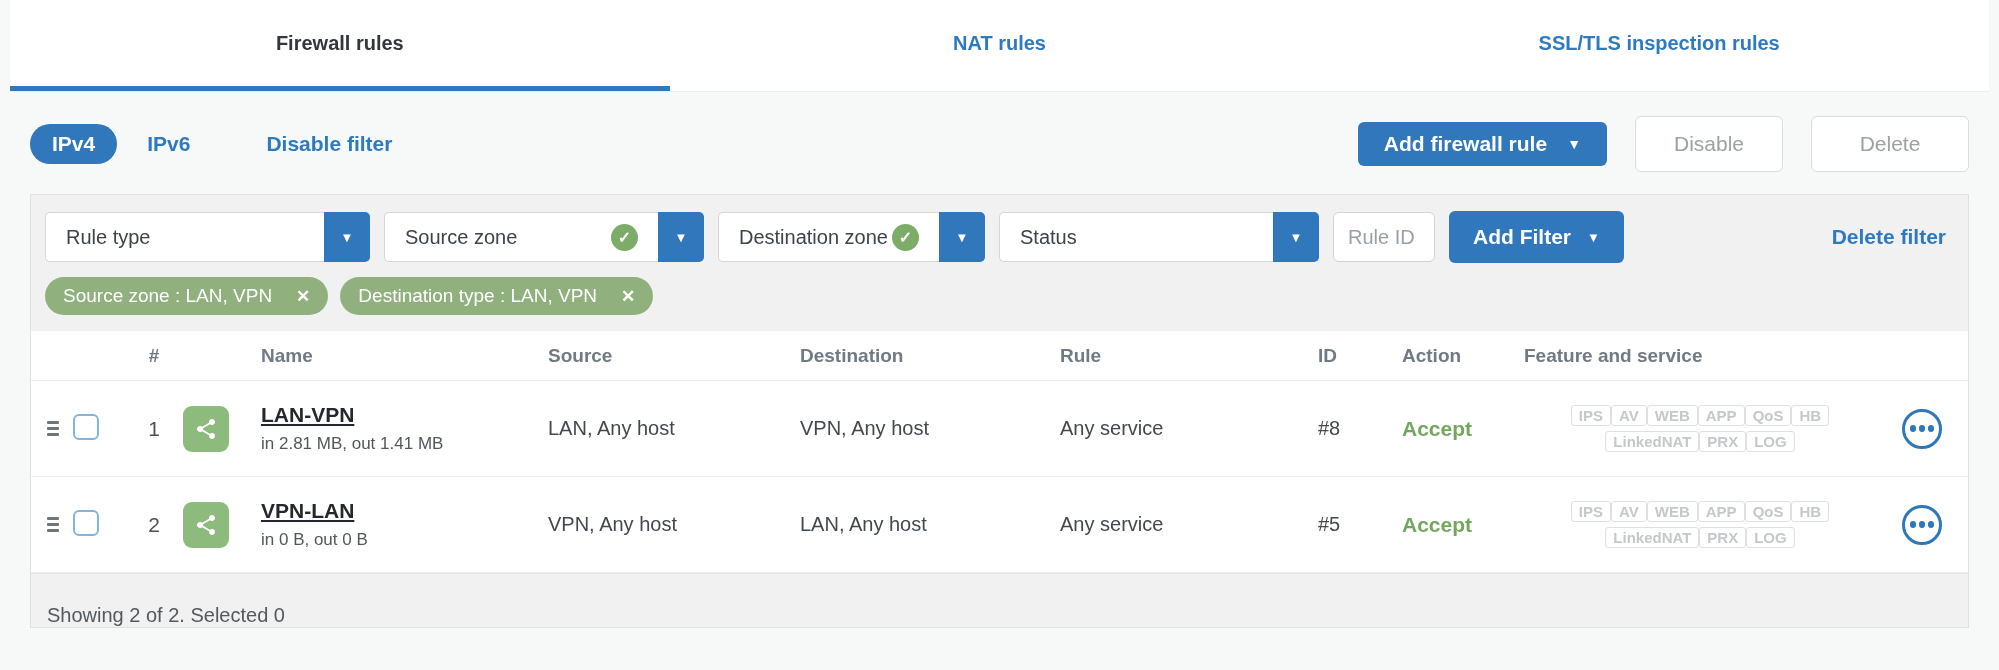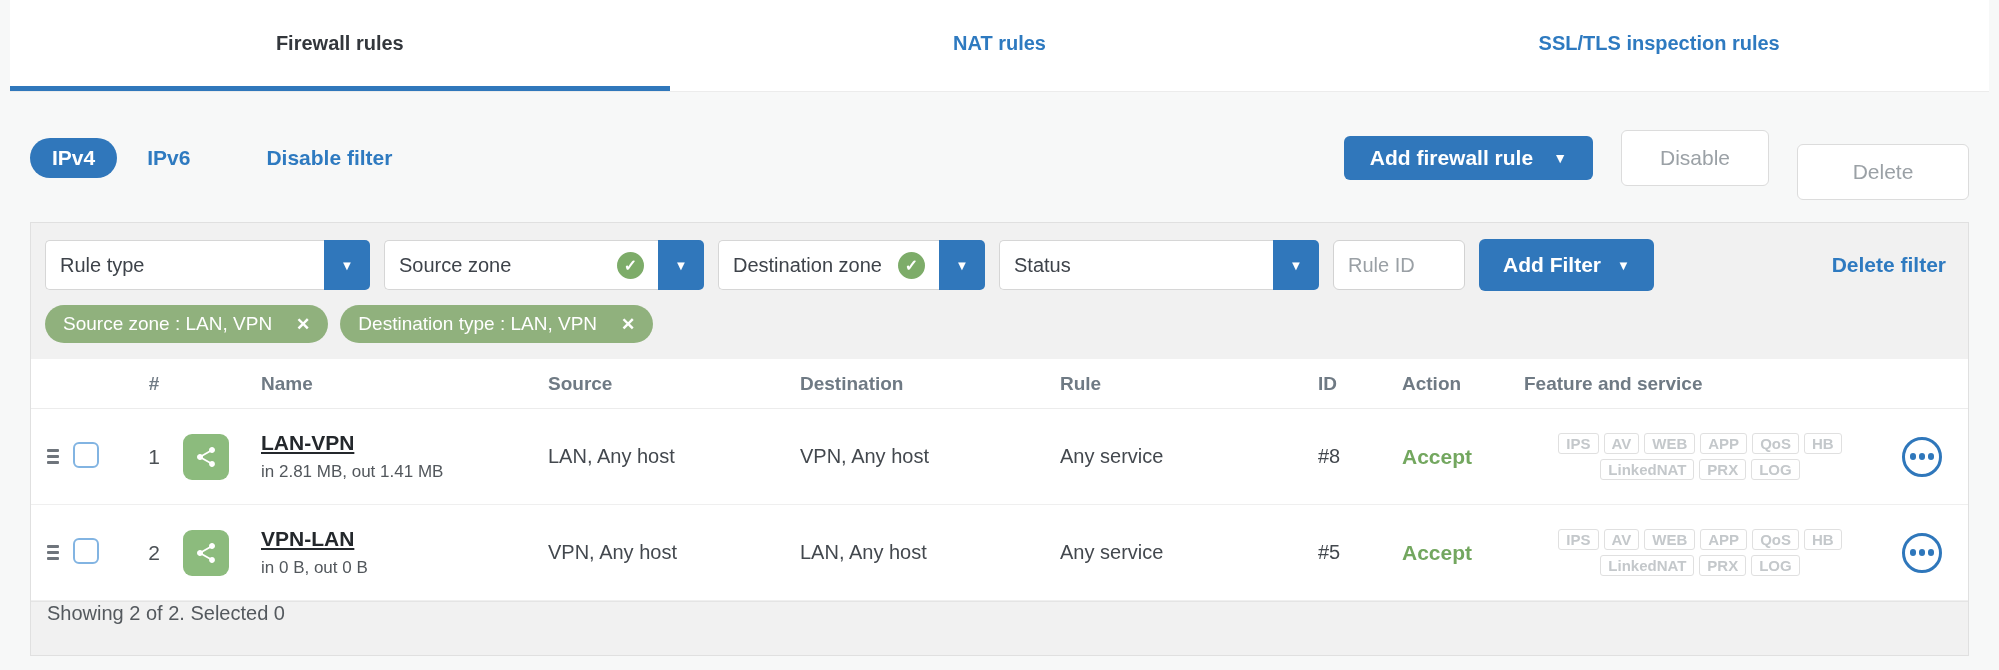--- a/index.html
+++ b/index.html
@@ -16,34 +16,34 @@
   .pill { background:#3077bb; color:#fff; font-weight:700; font-size:21px; padding:8px 22px; border-radius:22px; }
   .ipv6 { color:#2e7ac0; font-weight:700; font-size:21px; margin-left:30px; }
   .disable-filter { color:#2e7ac0; font-weight:700; font-size:21px; margin-left:76px; }
   .spacer { flex:1; }
   .btn-primary { background:#3077bb; color:#fff; border:none; border-radius:6px; height:44px; padding:0 26px;
                  font-size:21px; font-weight:600; font-family:inherit; display:flex; align-items:center; cursor:pointer; }
   .btn-primary .chev { margin-left:20px; font-size:14px; }
   .btn-plain { background:#fff; color:#9ba1a6; border:1px solid #dcdcdc; border-radius:6px; height:56px;
                font-size:21px; font-family:inherit; cursor:pointer; margin-left:28px; }
   .btn-disable { width:148px; }
-  .btn-delete { width:172px;margin-top:28px; }
+  .btn-delete { width:158px; }
 
   
   .panel { margin:4px 30px 0 30px; border:1px solid #e0e0e0; background:#fff; }
   .filterbar { background:#f1f1f1; display:flex; align-items:center; padding:16px 14px 12px 14px; gap:14px; }
   .dd { display:flex; height:50px; }
   .dd-field { background:#fff; border:1px solid #d6d6d6; border-right:none; border-radius:5px 0 0 5px;
-              display:flex; align-items:center; padding:0 14px; font-size:20px; color:#3e434a; }
+              display:flex; align-items:center; padding:0 20px; font-size:20px; color:#3e434a; }
   .dd-btn { width:46px; background:#3077bb; border-radius:0 5px 5px 0; color:#fff; display:flex;
             align-items:center; justify-content:center; font-size:13px; cursor:pointer; }
   .w-ruletype { width:279px; } .w-srczone { width:274px; } .w-dstzone { width:221px; } .w-status { width:274px; }
   .check { width:27px; height:27px; border-radius:50%; background:#7dac69; color:#fff; font-size:16px;
            font-weight:700; display:flex; align-items:center; justify-content:center; margin-left:auto; }
-  .ruleid { width:132px; height:50px; border:1px solid #d2d2d2; border-radius:6px; padding:0 14px;
+  .ruleid { width:102px; height:50px; border:1px solid #d2d2d2; border-radius:6px; padding:0 14px;
             font-size:20px; color:#7d838a; background:#fff; font-family:inherit; }
   .ruleid::placeholder { color:#9aa0a5; }
   .btn-addfilter { background:#3077bb; color:#fff; border:none; border-radius:6px; height:52px; padding:0 24px;
                    font-size:21px; font-weight:600; font-family:inherit; display:flex; align-items:center; cursor:pointer; }
   .btn-addfilter .chev { margin-left:16px; font-size:13px; }
   .reset { margin-left:auto; color:#2e7ac0; font-weight:700; font-size:21px; padding-right:8px; cursor:pointer; }
 
   .chipsrow { background:#f1f1f1; display:flex; gap:12px; padding:2px 14px 16px 14px; }
   .chip { background:#90b17d; color:#fff; font-size:19px; height:38px; border-radius:19px; display:flex;
           align-items:center; padding:0 18px; gap:24px; }
@@ -70,28 +70,28 @@
   .handle i { height:3px; background:#6f757c; border-radius:1px; }
   .cbox { width:26px; height:26px; border:2px solid #82b4e2; border-radius:6px; background:#fff; display:inline-block; cursor:pointer; }
   .num { font-size:21px; color:#4b5055; }
   .ricon { width:46px; height:46px; background:#8cbb7d; border-radius:9px; display:flex; align-items:center;
            justify-content:center; cursor:pointer; }
   .rname { font-size:21px; font-weight:700; color:#24282c; text-decoration:underline; cursor:pointer; }
   .rtraffic { font-size:17px; color:#52575c; margin-top:7px; }
   .cell-txt { font-size:20px; color:#43484e; }
   .accept { font-size:21px; font-weight:600; color:#73a75f; }
   .badges { display:flex; flex-direction:column; gap:5px; align-items:center; }
-  .bline { display:flex; gap:5px; justify-content:center; }
+  .bline { display:flex; justify-content:center; }
   .badge { border:1.5px solid #e0e0e0; border-radius:3px; color:#c4c8cb; font-size:15px; font-weight:600;
            padding:1px 7px; background:#fff; white-space:nowrap; }
   .menu-btn { width:40px; height:40px; border:3.5px solid #2f77bb; border-radius:50%; background:#fff;
               display:flex; align-items:center; justify-content:center; gap:2.5px; cursor:pointer; }
   .menu-btn i { width:6.5px; height:6.5px; border-radius:50%; background:#2f77bb; }
 
-  .tfoot { background:#f1f1f1; border-top:1px solid #e4e4e4; height:54px; display:flex; align-items:flex-start;
+  .tfoot { background:#f1f1f1; border-top:1px solid #e4e4e4; height:54px; display:flex; align-items:flex-end;
            padding:0 16px; font-size:20px; color:#54595e; }
 </style>
 </head>
 <body>
 
 <div class="tabbar">
   <div class="tab active">Firewall rules</div>
   <div class="tab">NAT rules</div>
   <div class="tab">SSL/TLS inspection rules</div>
 </div>

